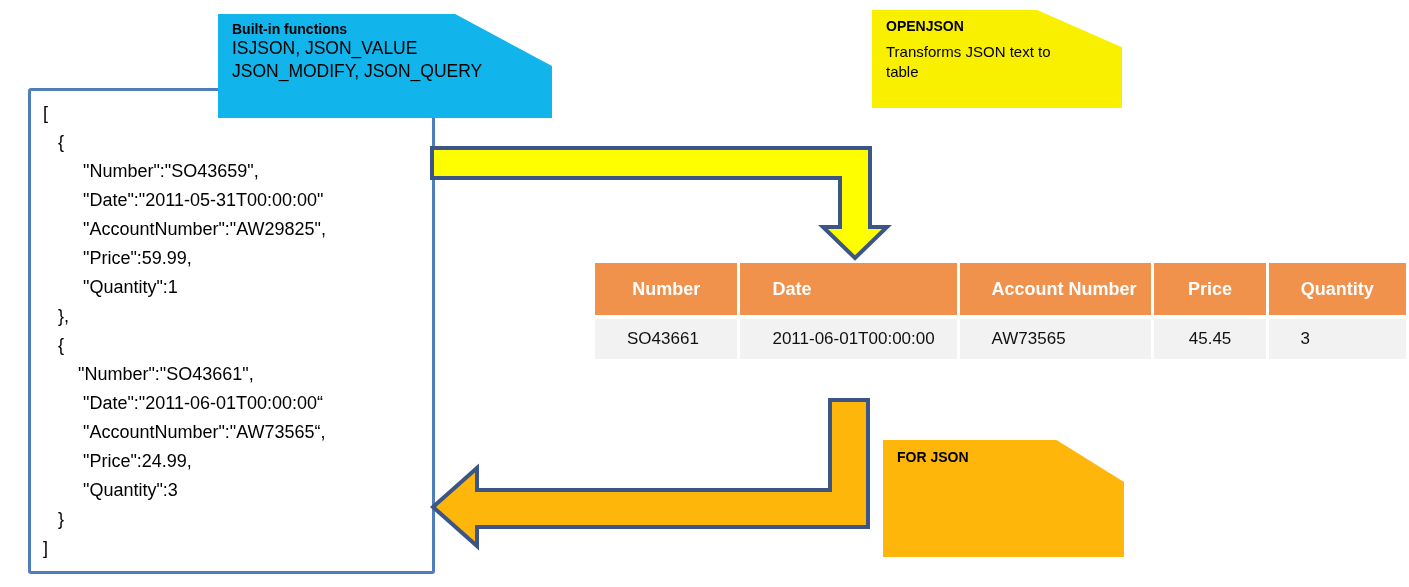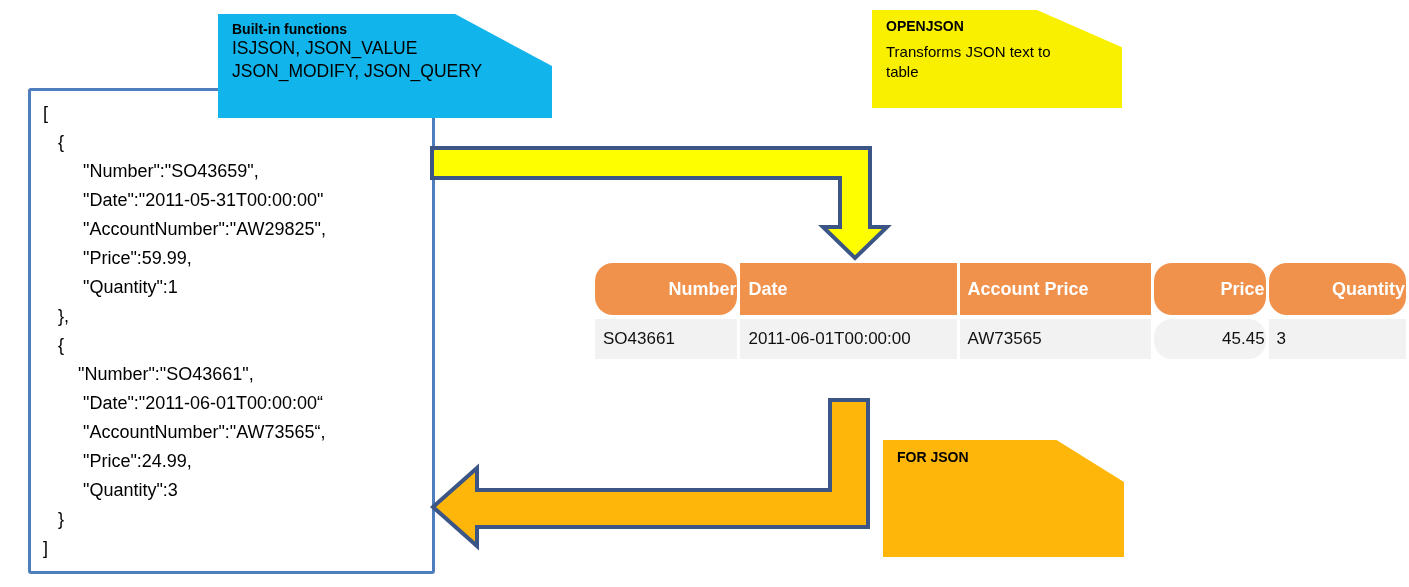--- a/index.html
+++ b/index.html
@@ -30,22 +30,22 @@
   #arrow-layer{position:absolute;left:0;top:0;width:1409px;height:587px;z-index:5;}
   .arrow-yellow{fill:var(--yellow_arrow);stroke:var(--arrow_outline);stroke-width:4;stroke-linejoin:miter;}
   .arrow-amber{fill:var(--amber);stroke:var(--arrow_outline);stroke-width:4;stroke-linejoin:miter;}
 
   
   .table-wrap{position:absolute;left:592px;top:259px;width:817px;z-index:2;}
   table{border-collapse:separate;border-spacing:3px 4px;table-layout:fixed;width:817px;}
   th{background:var(--header_orange);color:#fff;font-weight:bold;font-size:18px;height:50px;
      vertical-align:middle;}
   td{background:var(--row_gray);color:#111;font-size:17px;height:38px;vertical-align:middle;}
-  .al{text-align:left;padding-left:8px;}
-  .ac{text-align:right;border-radius:18px;}
+  .al{text-align:left;padding-left:32px;}
+  .ac{text-align:center;}
   col.c0{width:141px;} col.c1{width:214px;} col.c2{width:190px;} col.c3{width:110px;} col.c4{width:136px;}
 </style>
 </head>
 <body>
 
 <div id="canvas">
 
   <div class="json-box">
     <pre>[
    {
@@ -92,21 +92,21 @@
           <col class="c0">
           <col class="c1">
           <col class="c2">
           <col class="c3">
           <col class="c4">
         </colgroup>
       <thead>
         <tr>
           <th class="ac">Number</th>
           <th class="al">Date</th>
-          <th class="al">Account Price</th>
+          <th class="al">Account Number</th>
           <th class="ac">Price</th>
           <th class="ac">Quantity</th>
         </tr>
       </thead>
       <tbody>
         <tr>
           <td class="al">SO43661</td>
           <td class="al">2011-06-01T00:00:00</td>
           <td class="al">AW73565</td>
           <td class="ac">45.45</td>

